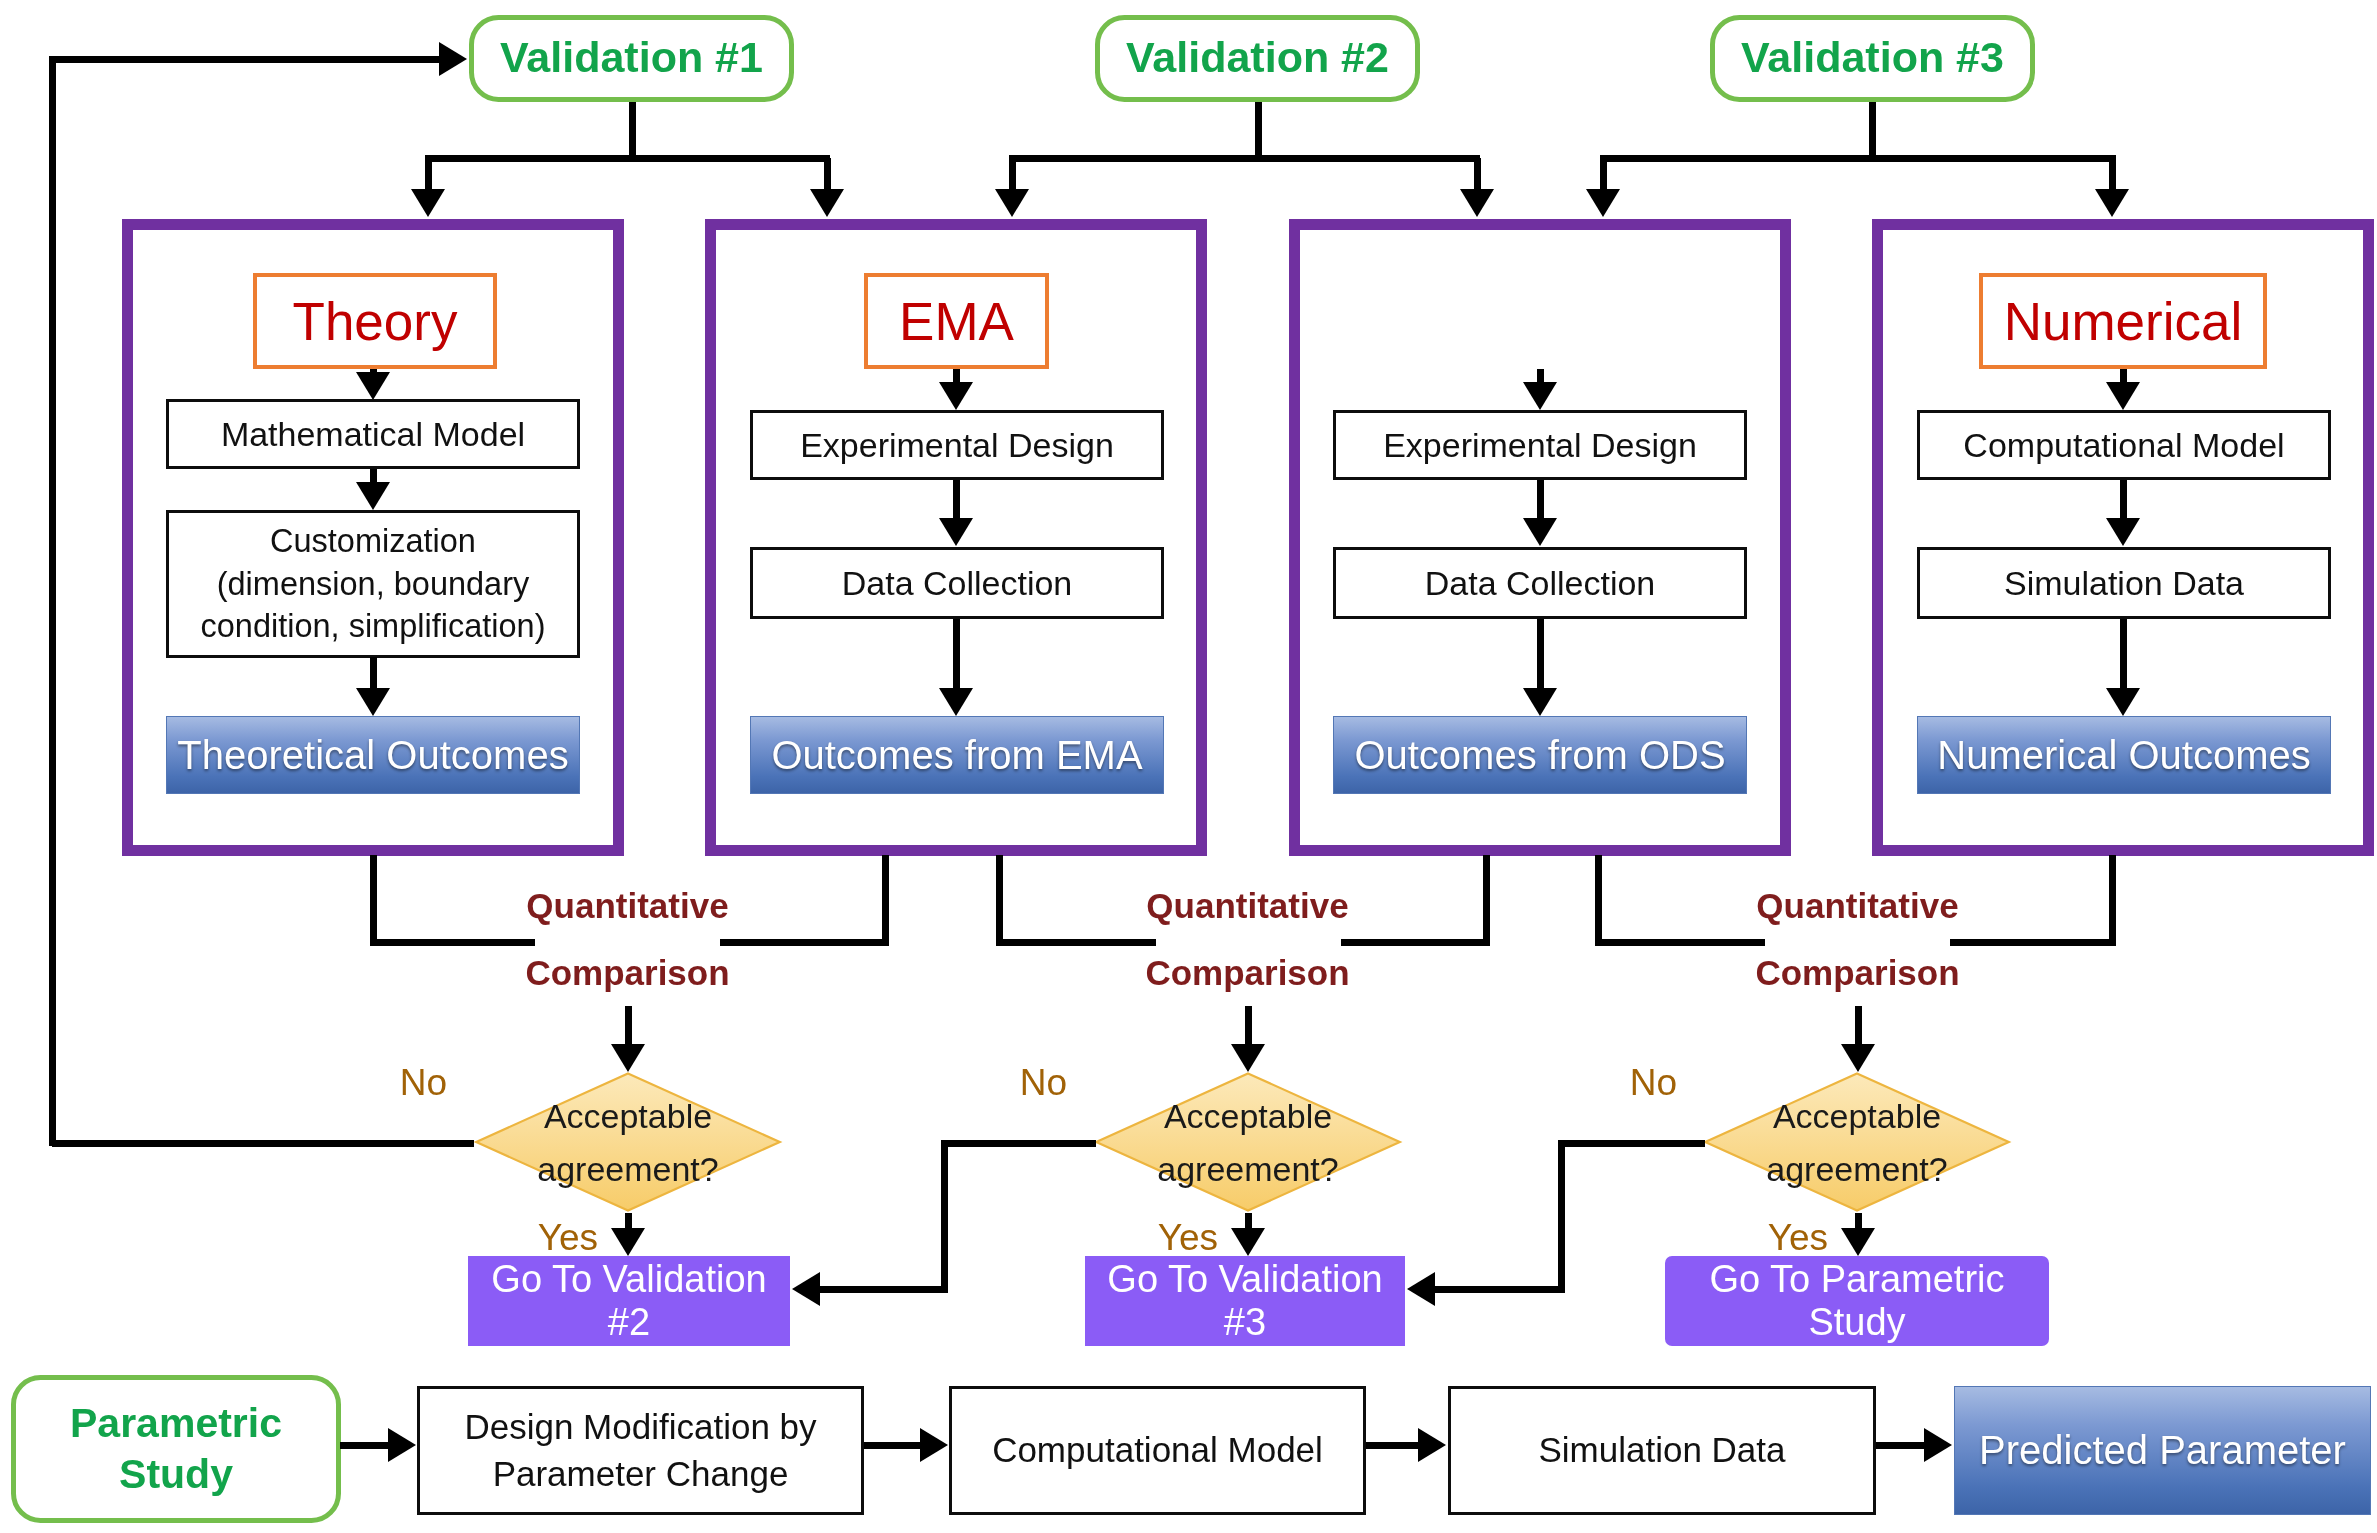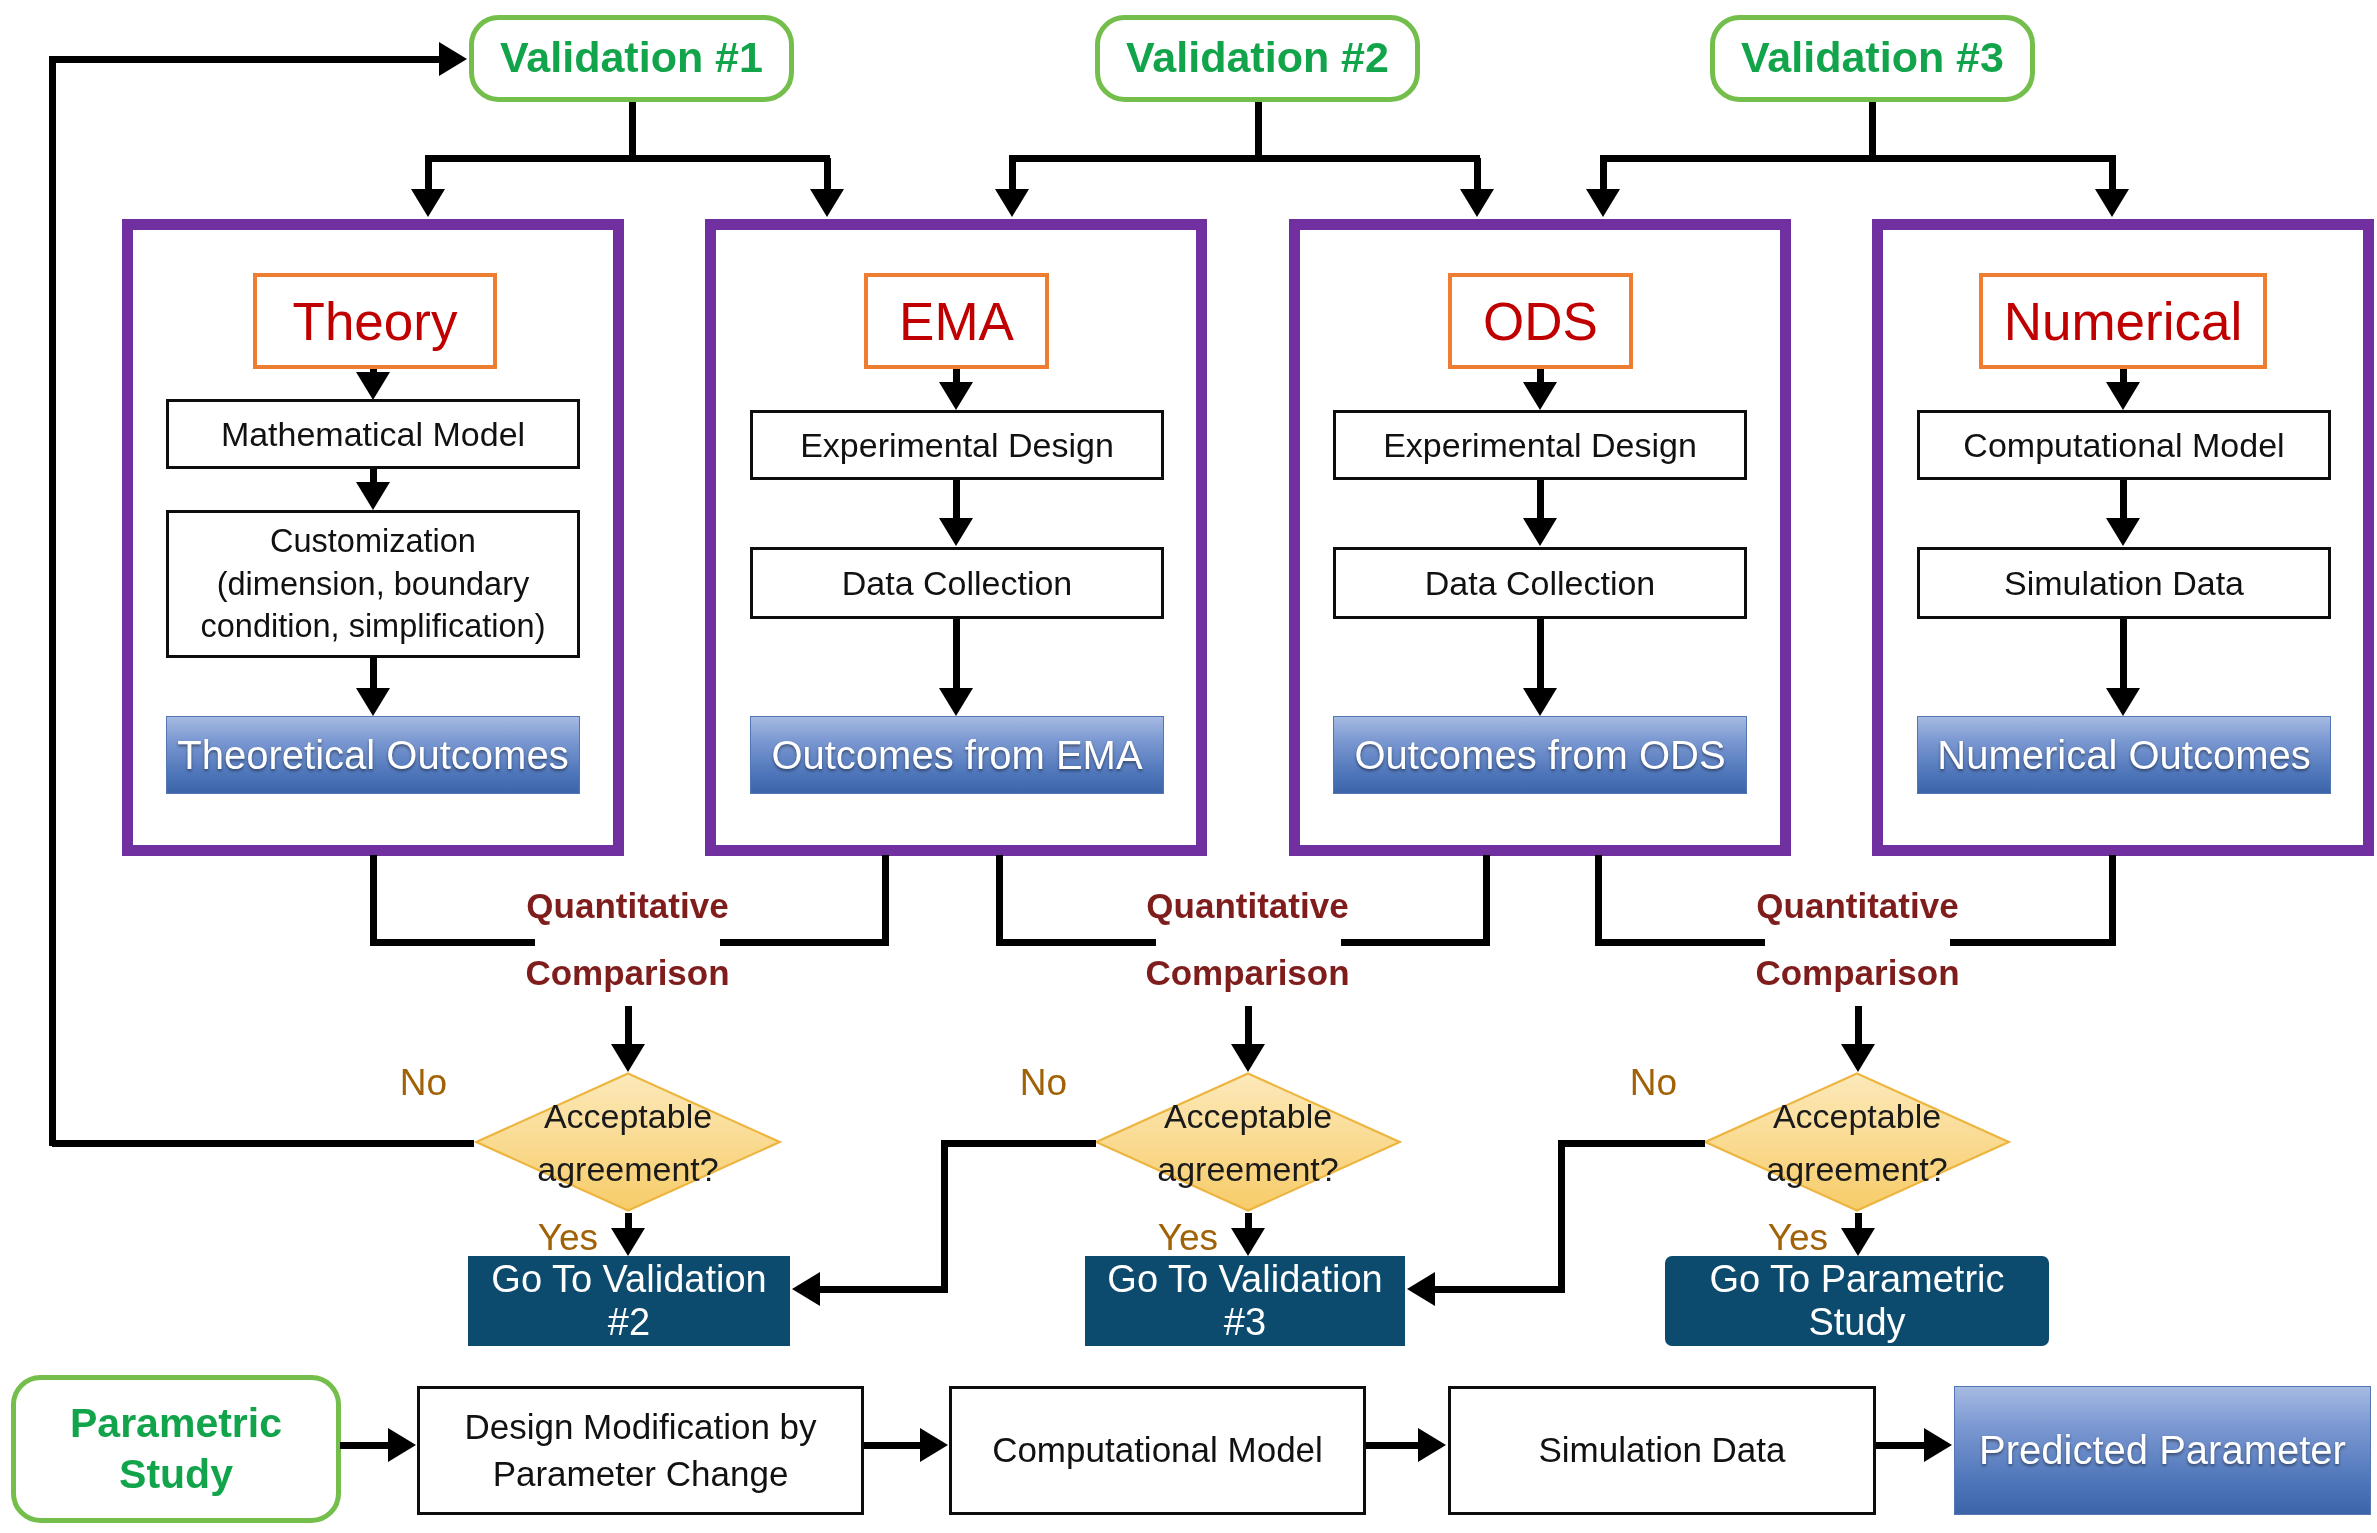--- a/index.html
+++ b/index.html
@@ -16,21 +16,21 @@
   .box{position:absolute;box-sizing:border-box;display:flex;flex-direction:column;
        align-items:center;justify-content:center;text-align:center;background:#fff;}
   .purple-frame{border:11.8px solid #7030A0;background:#fff;}
   .green-box{border:5.2px solid #74BE4C;border-radius:29.5px;color:#12A44B;
              font-weight:bold;font-size:43px;line-height:1.25;background:#fff;}
   .orange-box{border:4.4px solid #ED7D31;color:#C00000;font-size:53px;font-weight:500;}
   .step-box{border:3.7px solid #0d0d0d;color:#111;font-size:34px;line-height:1.32;}
   .blue-box{color:#fff;font-size:40px;border:1.5px solid #5377B5;
             background:linear-gradient(180deg,#A6BBE2 0%,#7C99D2 30%,#4B73B8 78%,#3D64A8 100%);
             text-shadow:0 2.2px 3px rgba(0,0,0,0.45);}
-  .black-box{background:#0c4a6e;color:#fff;font-size:38px;}
+  .black-box{background:#8b5cf6;color:#fff;font-size:38px;}
   .qc-label{position:absolute;display:flex;flex-direction:column;align-items:center;
             gap:26.6px;color:#7f1d1d;font-weight:bold;font-size:35px;text-align:center;}
   .plain-label{position:absolute;color:#a16207;font-size:37px;}
   .diamond-text{position:absolute;display:flex;flex-direction:column;align-items:center;
                 justify-content:center;gap:13.3px;color:#1a1a1a;font-size:34px;text-align:center;}
   svg.diamond{position:absolute;overflow:visible;}
 </style>
 </head>
 <body>
 
@@ -73,23 +73,20 @@
   <div class="box purple-frame" style="left:122px;top:219px;width:502px;height:637px;"></div>
   <div class="box purple-frame" style="left:705px;top:219px;width:502px;height:637px;"></div>
   <div class="box purple-frame" style="left:1289px;top:219px;width:502px;height:637px;"></div>
   <div class="box purple-frame" style="left:1872px;top:219px;width:502px;height:637px;"></div>
 
   <div class="box orange-box" style="left:253px;top:273px;width:244px;height:96px;">
     <span>Theory</span>
   </div>
   <div class="box orange-box" style="left:864px;top:273px;width:185px;height:96px;">
     <span>EMA</span>
-  </div>
-  <div class="box orange-box" style="left:1448px;top:273px;width:185px;height:96px;">
-    <span>ODS</span>
   </div>
   <div class="box orange-box" style="left:1979px;top:273px;width:288px;height:96px;">
     <span>Numerical</span>
   </div>
 
   <div class="vl" style="left:370px;top:369px;height:10.3px;"></div>
   <div class="ah down" style="left:356px;top:372px;"></div>
   <div class="box step-box" style="left:166px;top:399px;width:414px;height:70px;">
     <span>Mathematical Model</span>
   </div>

